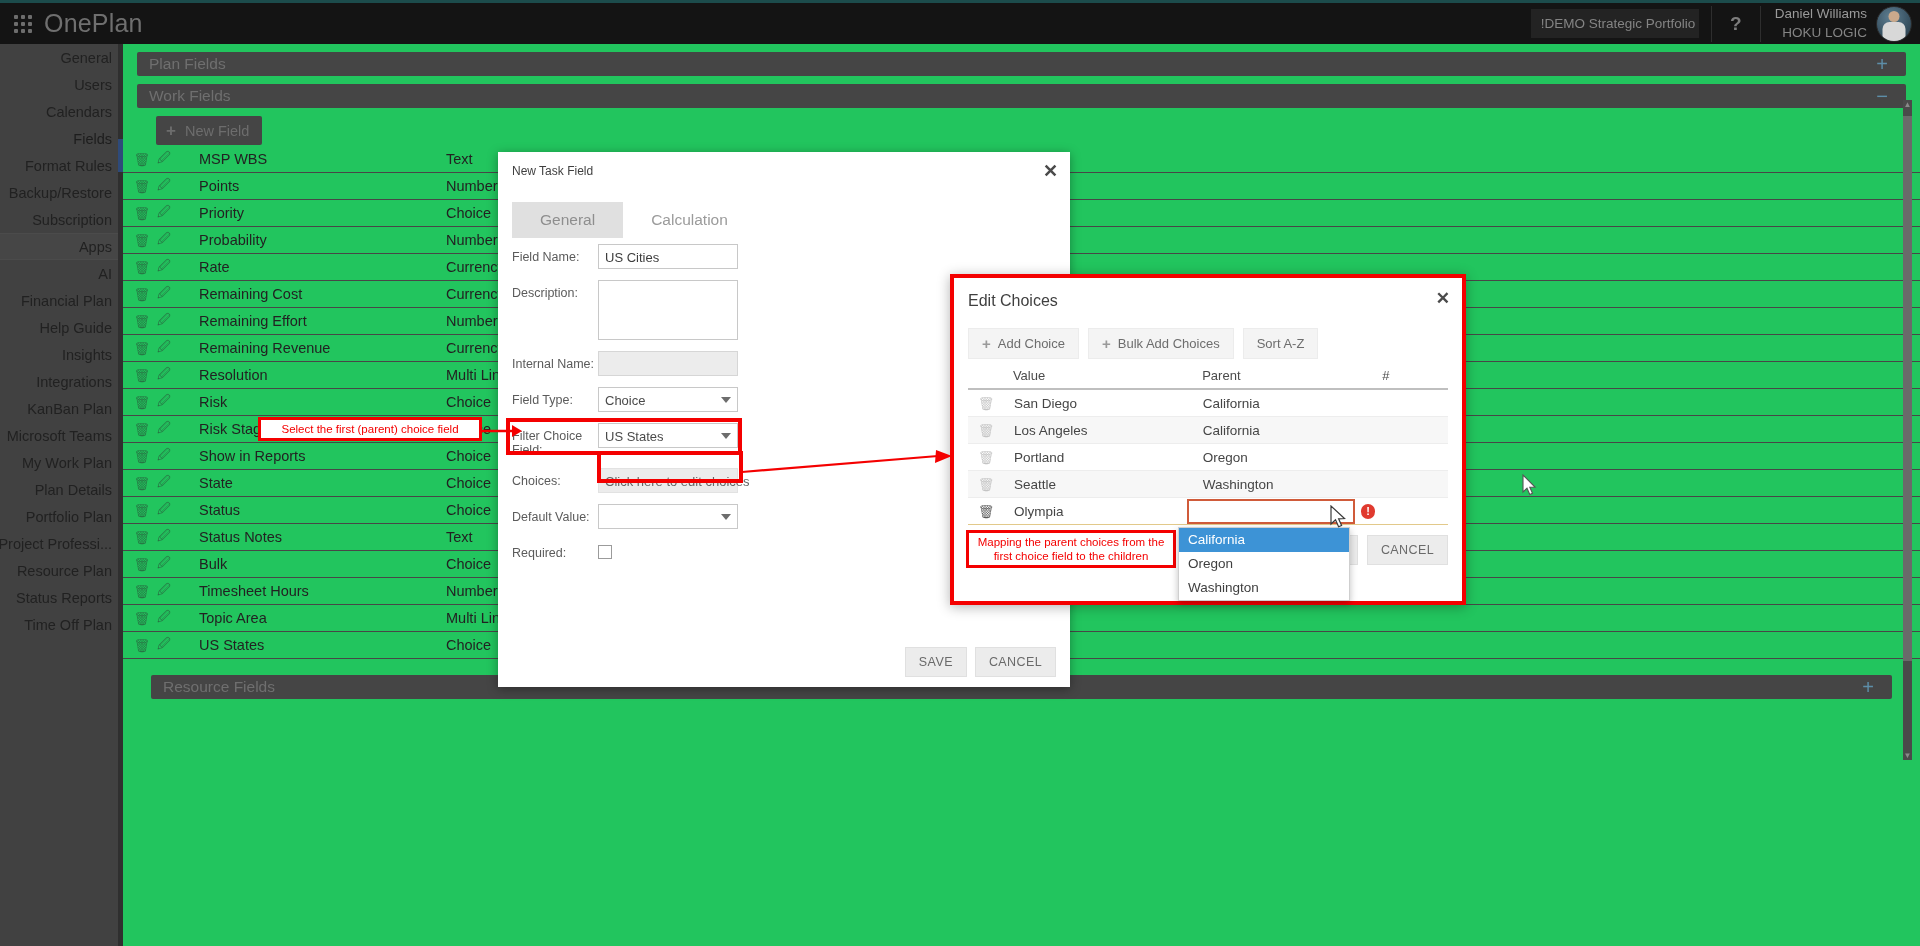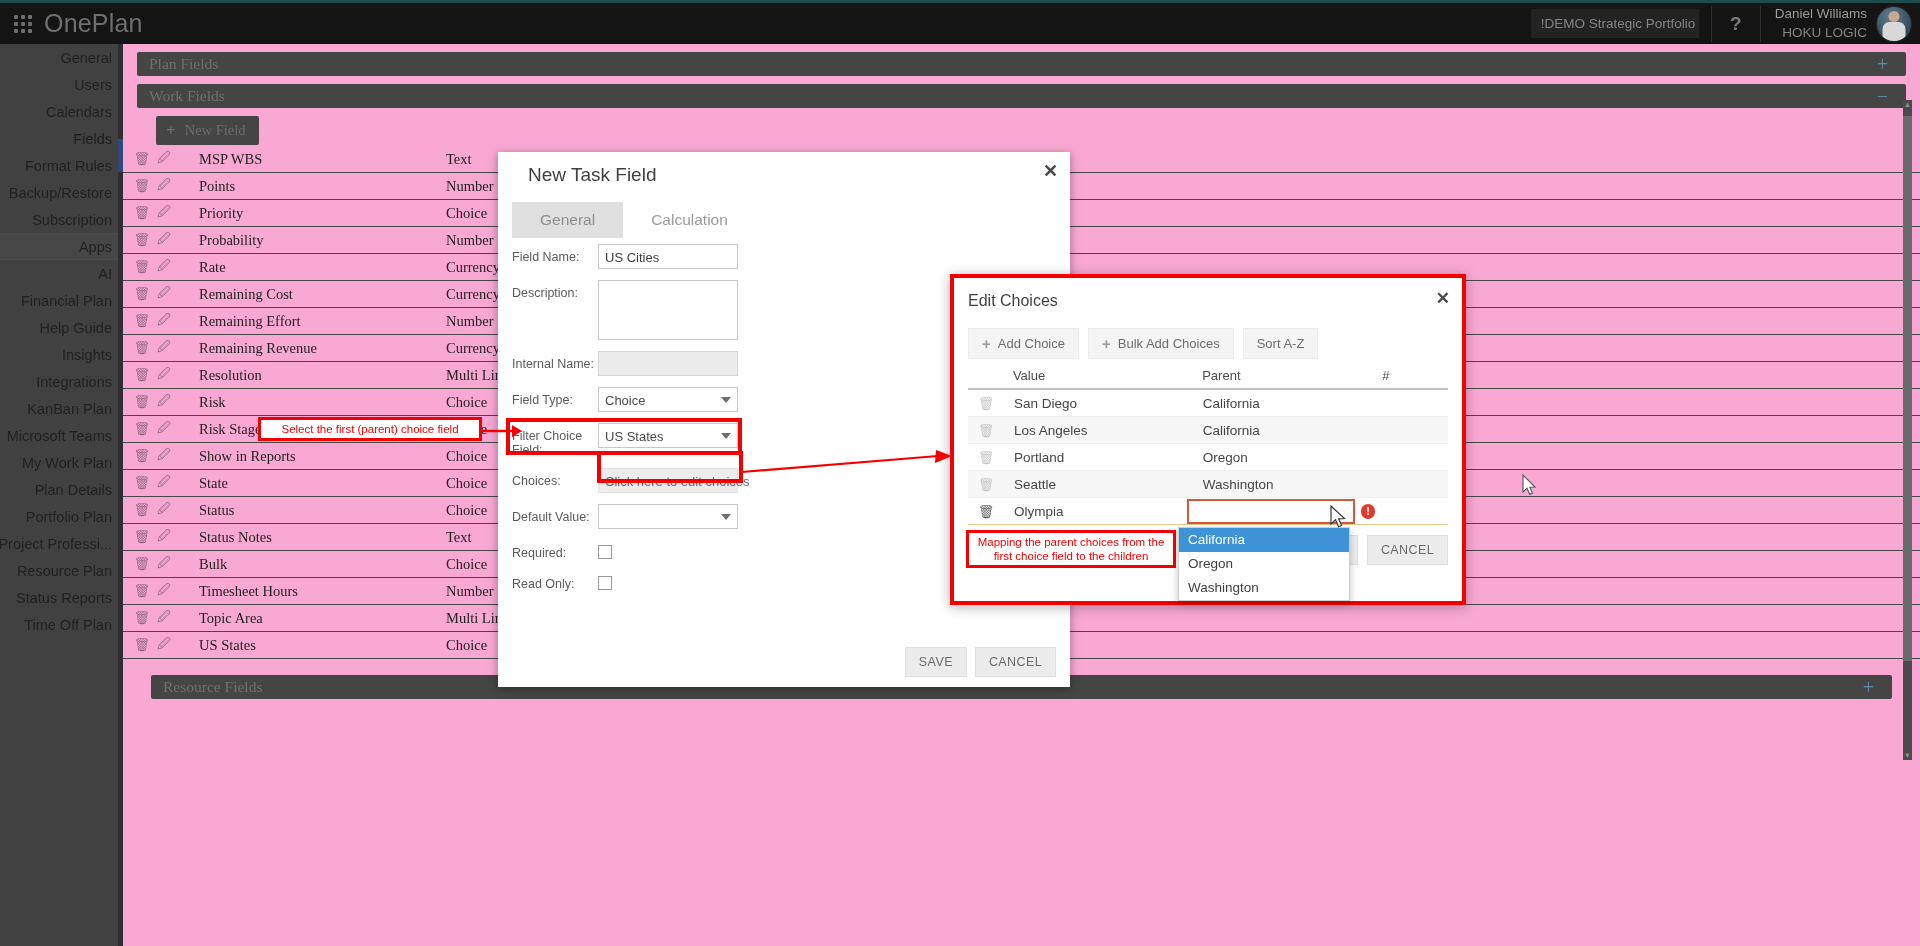--- a/index.html
+++ b/index.html
@@ -62,21 +62,21 @@
     height:27px; display:flex; align-items:center; justify-content:flex-end;
     padding-right:10px; color:#212121; font-size:14.5px; cursor:pointer;
     white-space:nowrap;
   }
   .nav-item.sel { color:#1d1d1d; }
   .nav-item.apps { background:#464646; border-top:1px solid #4b4b4b; border-bottom:1px solid #4b4b4b; }
   .nav-rail { position:absolute; top:44px; left:118px; width:5px; height:902px; background:#2f2f2f; z-index:4; }
   .nav-rail .thumb { position:absolute; left:0; width:5px; background:#2e4a7a; }
 
   
-  .main { position:absolute; top:44px; left:123px; right:0; bottom:0; background:#f9a8d4; z-index:2;font-family:Liberation Serif, serif; }
+  .main { position:absolute; top:44px; left:123px; right:0; bottom:0; background:#22c55e; z-index:2; }
   .section-hdr {
     margin:8px 14px 0 14px; height:24px; background:#454545;
     display:flex; align-items:center; padding:0 12px; color:#6f6f6f; font-size:15.5px;
     border-radius:2px; position:relative;
   }
   .section-hdr .pm {
     position:absolute; right:18px; color:#5d8ea8; font-size:20px; line-height:1;
   }
   .newfield-btn {
     margin:8px 0 0 33px; display:inline-flex; align-items:center; gap:9px;
@@ -105,21 +105,21 @@
   
   .vscroll { position:absolute; right:8px; top:100px; width:9px; height:660px; background:#4a4a4a; z-index:2; }
   .vscroll .arrow { width:9px; height:9px; color:#8a8a8a; font-size:8px; text-align:center; line-height:9px; }
   .vscroll .vthumb { position:absolute; top:16px; left:0; width:9px; height:545px; background:#6a6a6a; }
 
   
   .modal-task {
     position:absolute; left:498px; top:152px; width:572px; height:535px;
     background:#fff; z-index:10; box-shadow:0 2px 10px rgba(0,0,0,.35);
   }
-  .modal-title { position:absolute; left:30px; top:12px; font-size:19px; color:#3f3f3f; }
+  .modal-title { position:absolute; left:14px; top:12px; font-size:12px; color:#3f3f3f; }
   .modal-x {
     position:absolute; right:12px; top:10px; font-size:18px; color:#4a4a4a;
     cursor:pointer; line-height:1; font-weight:bold;
   }
   .tabs { position:absolute; left:14px; top:50px; display:flex; }
   .tab {
     padding:9px 28px; font-size:15.5px; color:#9b9b9b; cursor:pointer; background:#fff;
   }
   .tab.active { background:#e0e0e0; color:#8e8e8e; }
 
@@ -525,24 +525,20 @@
         <span></span>
         <span class="caret"></span>
       </div>
     </div>
 
     <div class="frm-row">
       <div class="frm-lbl">Required:</div>
       <div class="cbx"></div>
     </div>
 
-    <div class="frm-row">
-      <div class="frm-lbl">Read Only:</div>
-      <div class="cbx"></div>
-    </div>
 
   </div>
 
   <div class="modal-footer">
     <div class="flatbtn">SAVE</div>
     <div class="flatbtn">CANCEL</div>
   </div>
 </div>
 
 <div class="hl-box" style="left:506px;top:418px;width:236px;height:37px;"></div>

